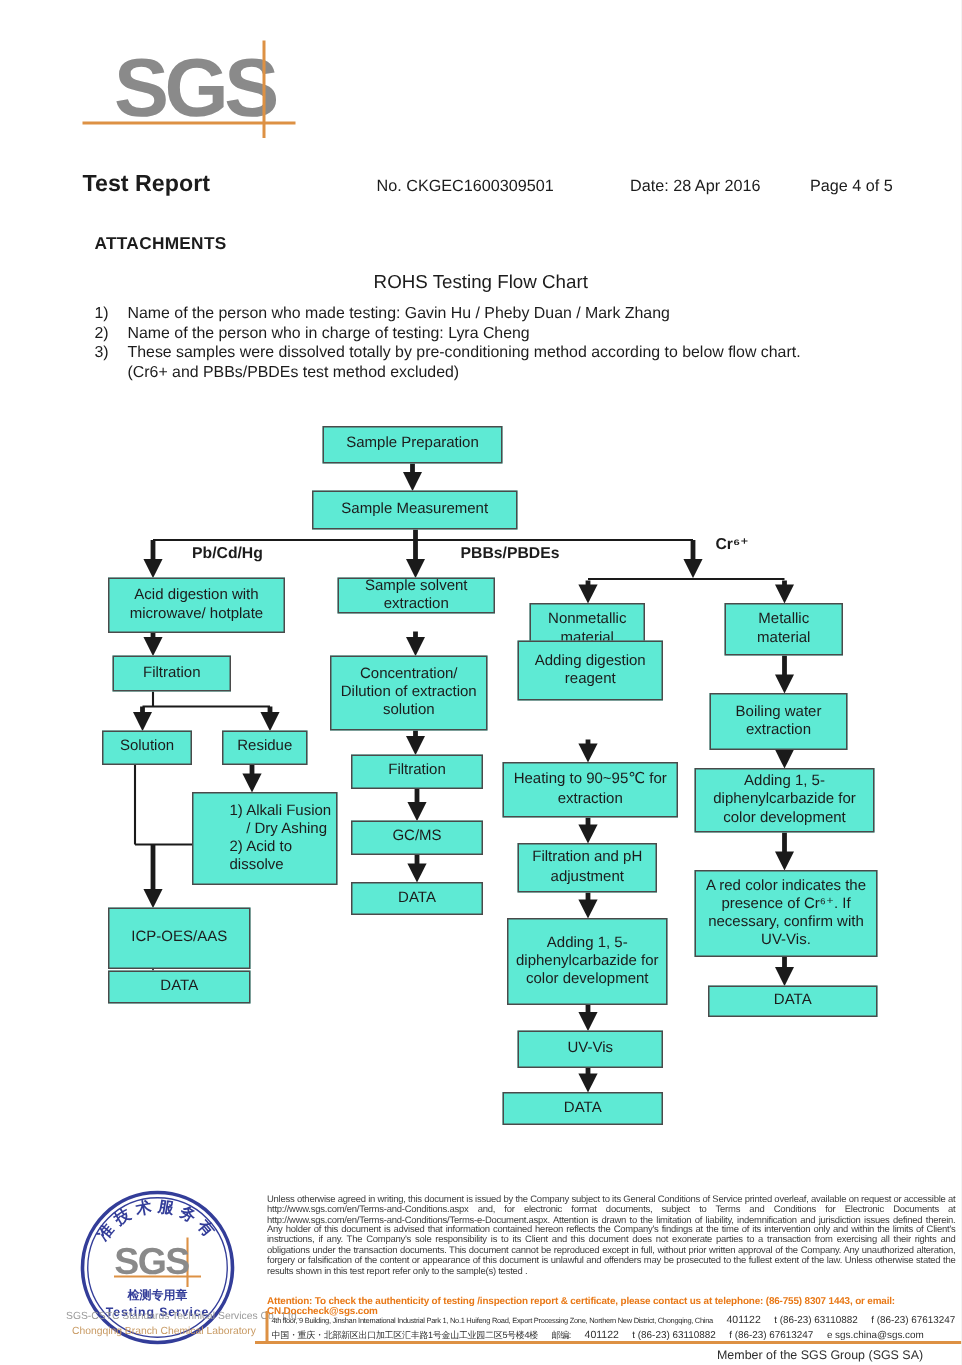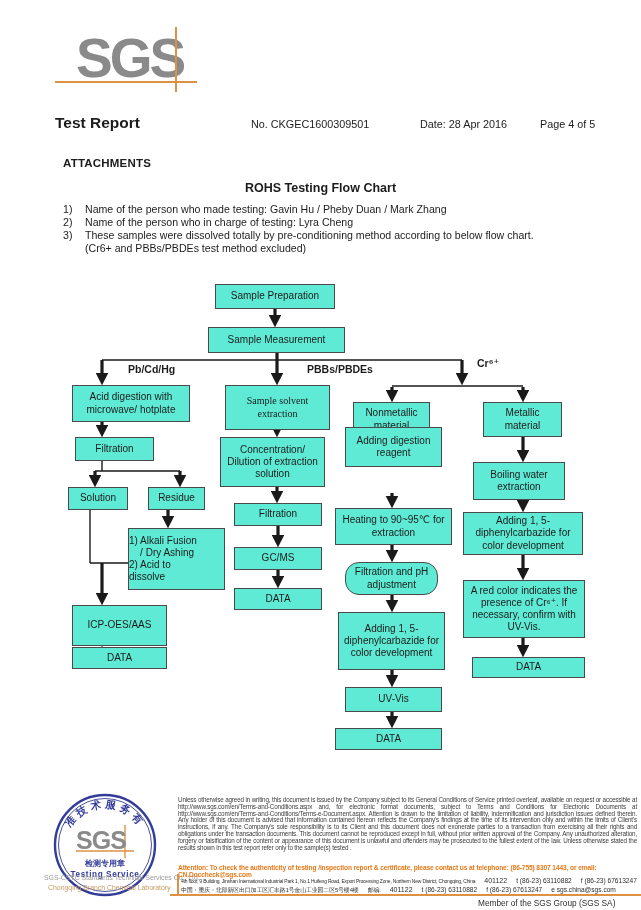--- a/index.html
+++ b/index.html
@@ -8,31 +8,31 @@
   .abs{position:absolute;}
   
   .sgs-logo{position:absolute;left:76px;top:31px;font-size:55px;font-weight:bold;
             color:#8a8a8a;letter-spacing:-3px;line-height:1;}
   .orange-h{position:absolute;left:55px;top:81px;width:142px;height:2px;background:#dd9144;}
   .orange-v{position:absolute;left:175px;top:27px;width:2px;height:65px;background:#dd9144;}
   .title{position:absolute;left:55px;top:114px;font-size:15.5px;font-weight:bold;}
   .hmeta{position:absolute;top:118px;font-size:10.8px;padding-left:23px;}
   
   .attach{position:absolute;left:63px;top:157px;font-size:11.5px;font-weight:bold;letter-spacing:.2px;}
-  .chart-title{position:absolute;left:0;right:0;top:181px;text-align:center;font-size:12.5px;font-weight:bold;}
+  .chart-title{position:absolute;left:0;right:0;top:181px;text-align:center;font-size:12.5px;font-weight:normal;}
   .notes{position:absolute;left:63px;top:203px;width:520px;font-size:10.6px;line-height:13px;}
   .note-row{display:flex;}
   .note-num{width:22px;flex:0 0 22px;}
   .note-text{white-space:pre-line;}
   
   .flow-svg{position:absolute;left:0;top:0;}
   .fbox{position:absolute;background:#5eead4;border:1.4px solid #4a4a4a;display:flex;
         align-items:center;justify-content:center;text-align:center;
         font-size:10px;line-height:1.22;padding:2px 3px;box-sizing:border-box;}
-  .fbox.pre{white-space:pre-line;text-align:left;justify-content:flex-start;padding-left:0;}
+  .fbox.pre{white-space:pre-line;text-align:left;justify-content:flex-start;padding-left:24px;}
   .blabel{position:absolute;font-weight:bold;font-size:10.5px;white-space:nowrap;}
   
   .legal{position:absolute;left:178px;top:797px;width:459px;font-size:6.3px;line-height:6.8px;
          letter-spacing:-.15px;text-align:justify;color:#3c3c3c;}
   .attention{position:absolute;left:178px;top:864px;width:459px;font-size:6.6px;line-height:7.2px;
              font-weight:bold;color:#e87816;letter-spacing:-.1px;}
   .addr-row{position:absolute;left:181px;width:458px;display:flex;gap:9px;align-items:baseline;
             white-space:nowrap;color:#2e2e2e;}
   .addr{font-size:5px;letter-spacing:-.2px;}
   .pc{font-size:7px;}
@@ -131,30 +131,30 @@
   <div class="fbox" style="left:75px;top:437px;width:79px;height:24px;">Filtration</div>
   <div class="fbox" style="left:68px;top:487px;width:60px;height:23px;">Solution</div>
   <div class="fbox" style="left:148px;top:487px;width:57px;height:23px;">Residue</div>
   <div class="fbox pre" style="left:128px;top:528px;width:97px;height:62px;">1) Alkali Fusion
 &nbsp;&nbsp;&nbsp;&nbsp;/ Dry Ashing
 2) Acid to
 dissolve</div>
   <div class="fbox" style="left:72px;top:605px;width:95px;height:41px;">ICP-OES/AAS</div>
   <div class="fbox" style="left:72px;top:647px;width:95px;height:22px;">DATA</div>
 
-  <div class="fbox" style="left:225px;top:385px;width:105px;height:45px;font-family:Liberation Serif, serif;">Sample solvent extraction</div>
+  <div class="fbox" style="left:225px;top:385px;width:105px;height:24px;">Sample solvent extraction</div>
   <div class="fbox" style="left:220px;top:437px;width:105px;height:50px;">Concentration/ Dilution of extraction solution</div>
   <div class="fbox" style="left:234px;top:503px;width:88px;height:23px;">Filtration</div>
   <div class="fbox" style="left:234px;top:547px;width:88px;height:23px;">GC/MS</div>
   <div class="fbox" style="left:234px;top:588px;width:88px;height:22px;">DATA</div>
 
   <div class="fbox" style="left:353px;top:402px;width:77px;height:35px;">Nonmetallic material</div>
   <div class="fbox" style="left:345px;top:427px;width:97px;height:40px;">Adding digestion reagent</div>
   <div class="fbox" style="left:335px;top:508px;width:117px;height:37px;">Heating to 90~95℃ for extraction</div>
-  <div class="fbox" style="left:345px;top:562px;width:93px;height:33px;border-radius:14px;">Filtration and pH adjustment</div>
+  <div class="fbox" style="left:345px;top:562px;width:93px;height:33px;">Filtration and pH adjustment</div>
   <div class="fbox" style="left:338px;top:612px;width:107px;height:58px;">Adding 1, 5- diphenylcarbazide for color development</div>
   <div class="fbox" style="left:345px;top:687px;width:97px;height:25px;">UV-Vis</div>
   <div class="fbox" style="left:335px;top:728px;width:107px;height:22px;">DATA</div>
 
   <div class="fbox" style="left:483px;top:402px;width:79px;height:35px;">Metallic material</div>
   <div class="fbox" style="left:473px;top:462px;width:92px;height:38px;">Boiling water extraction</div>
   <div class="fbox" style="left:463px;top:512px;width:120px;height:43px;">Adding 1, 5- diphenylcarbazide for color development</div>
   <div class="fbox" style="left:463px;top:580px;width:122px;height:58px;">A red color indicates the presence of Cr⁶⁺. If necessary, confirm with UV-Vis.</div>
   <div class="fbox" style="left:472px;top:657px;width:113px;height:21px;">DATA</div>
 

